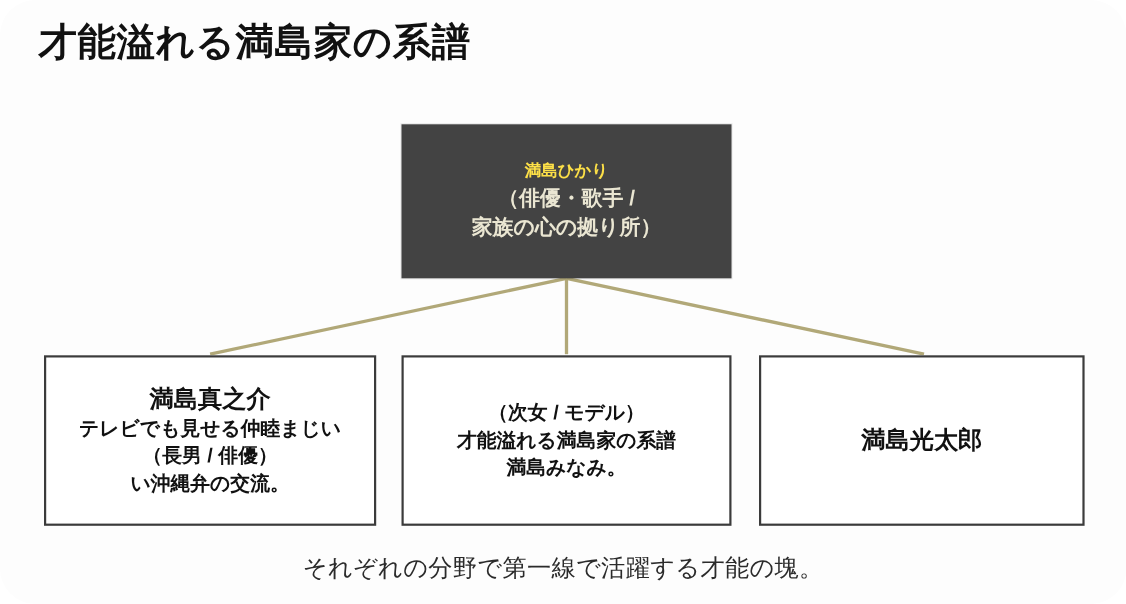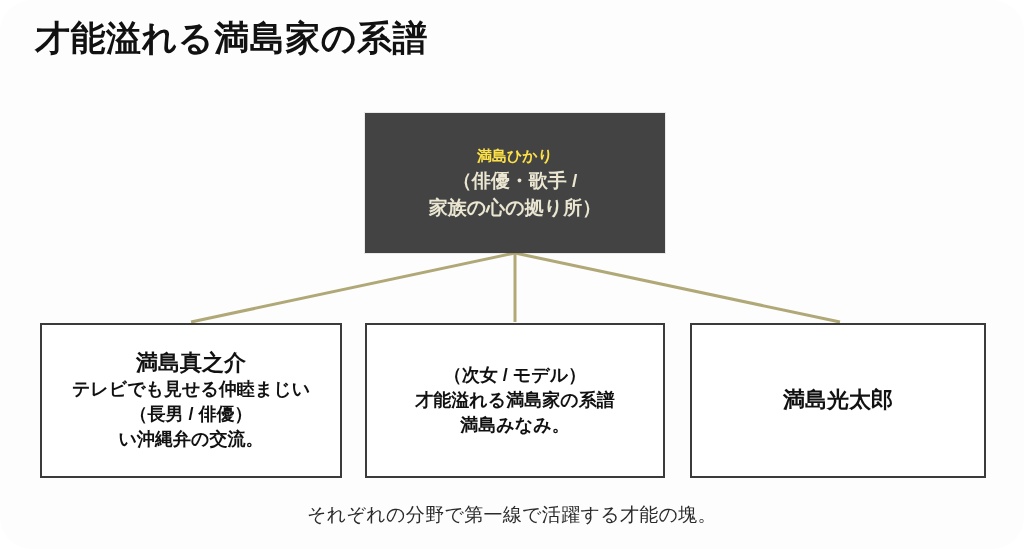--- a/index.html
+++ b/index.html
@@ -111,21 +111,21 @@
     margin-top: 1px;
   }
 
   
   #caption {
     position: absolute;
     left: 0;
     top: 502px;
     width: 1024px;
     text-align: center;
-    font-size: 19px;
+    font-size: 22px;
     font-weight: 400;
     color: #2b2b2b;
     letter-spacing: 0.3px;
   }
 </style>
 </head>
 <body>
 
 <div id="canvas">
 

